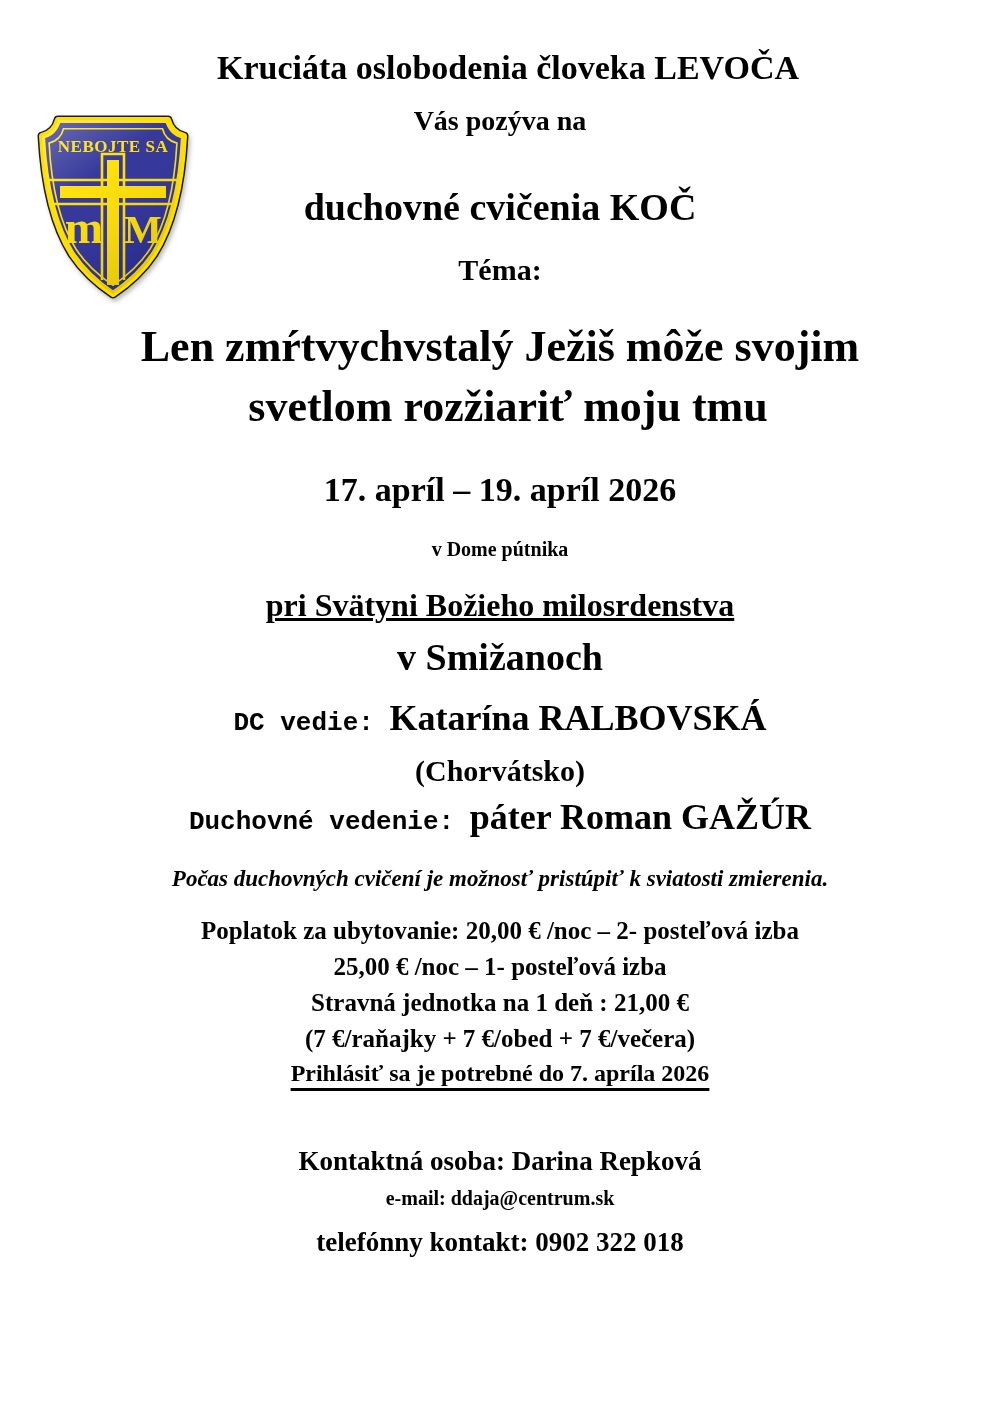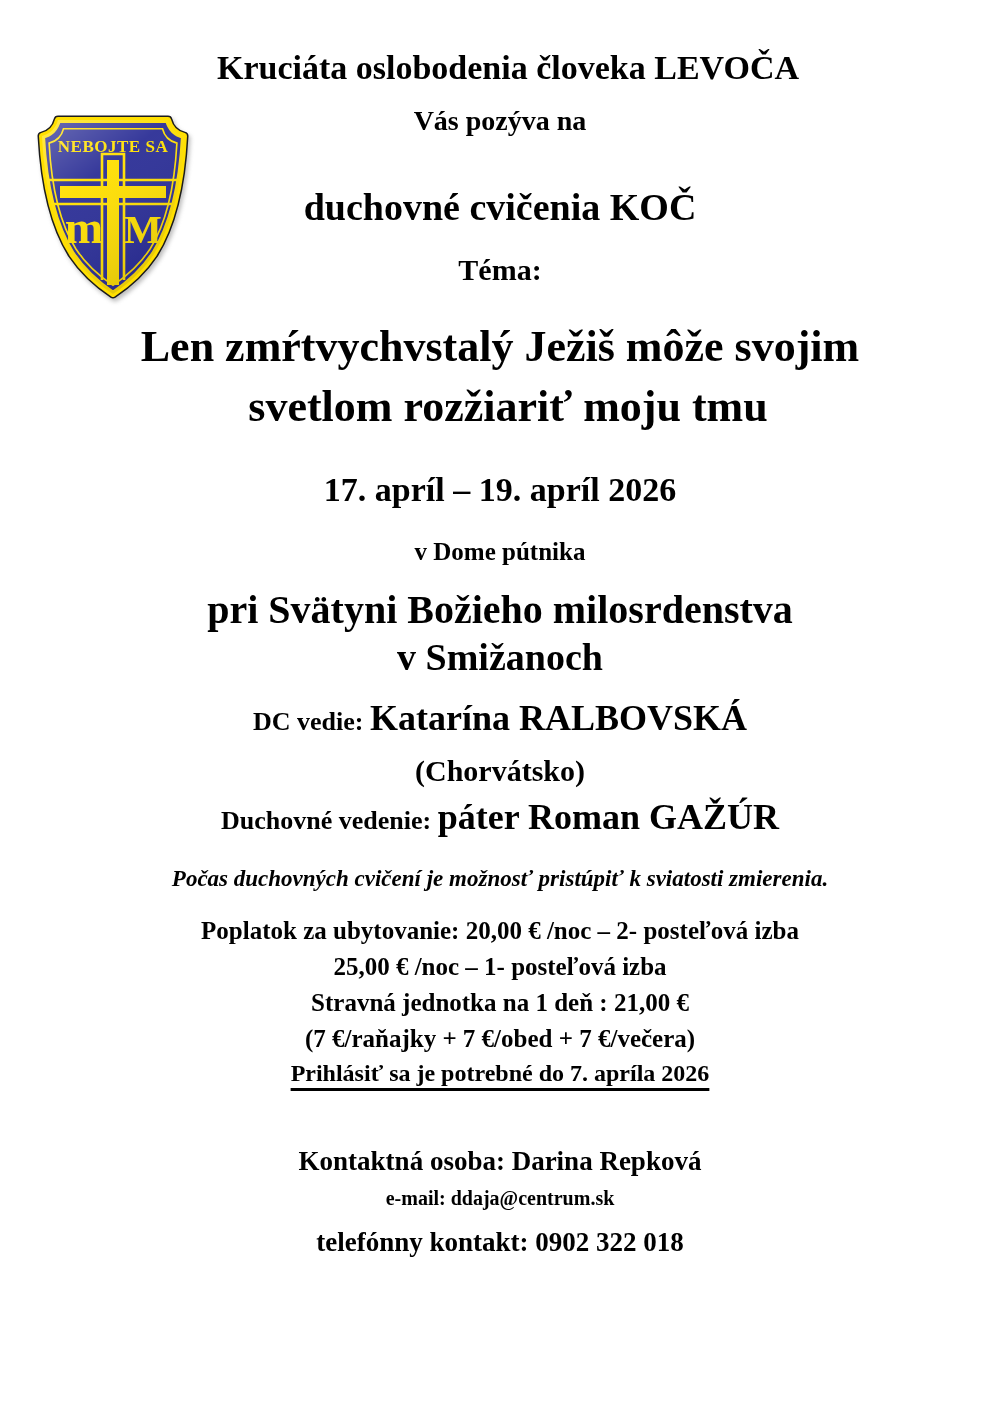--- a/index.html
+++ b/index.html
@@ -15,26 +15,26 @@
     position:absolute; left:0; width:1000px;
     text-align:center; white-space:nowrap; line-height:1.15;
   }
   .org       { top:48px;  font-size:34px;margin-left:8px; }
   .invite    { top:105px; font-size:28px; }
   .event     { top:186px; font-size:38px; }
   .temalbl   { top:253px; font-size:30px; }
   .theme1    { top:322px; font-size:44px; }
   .theme2    { top:382px; font-size:44px;padding-left:8px; }
   .dates     { top:470px; font-size:34px; }
-  .venue1    { top:538px; font-size:25px; }
-  .venue2    { top:587px; font-size:40px; }
+  .venue1    { top:538px; font-size:20px; }
+  .venue2    { top:587px; font-size:32px;text-decoration:underline; }
   .venue3    { top:636px; font-size:38px; }
   .dcline    { top:698px; font-size:36px; }
   .dcline .small-label,
-  .spline .small-label { font-size:26px; }
+  .spline .small-label { font-size:26px;font-family:Liberation Mono, monospace; }
   .country   { top:754px; font-size:30px; }
   .spline    { top:797px; font-size:36px; }
   .note      { top:866px; font-size:23px; font-style:italic; }
   .fee1      { top:917px; font-size:25px; }
   .fee2      { top:953px; font-size:25px; }
   .fee3      { top:989px; font-size:25px; }
   .fee4      { top:1025px; font-size:25px; }
   .deadline  { top:1060px; font-size:24px;
                text-decoration:underline;
                text-decoration-thickness:3px;

